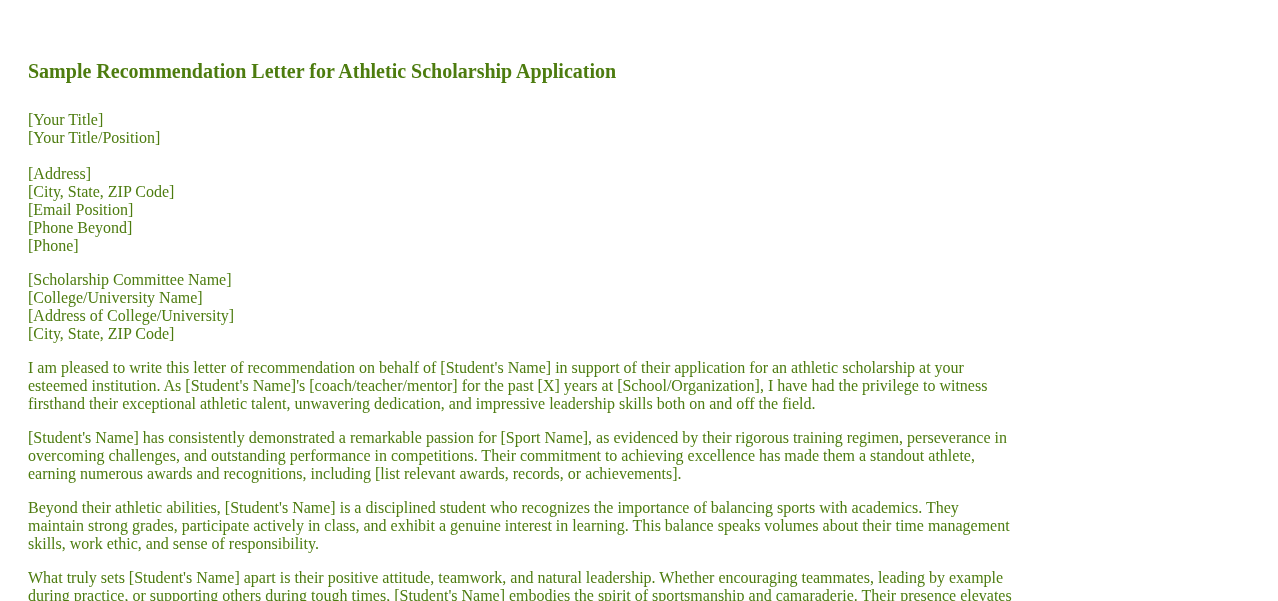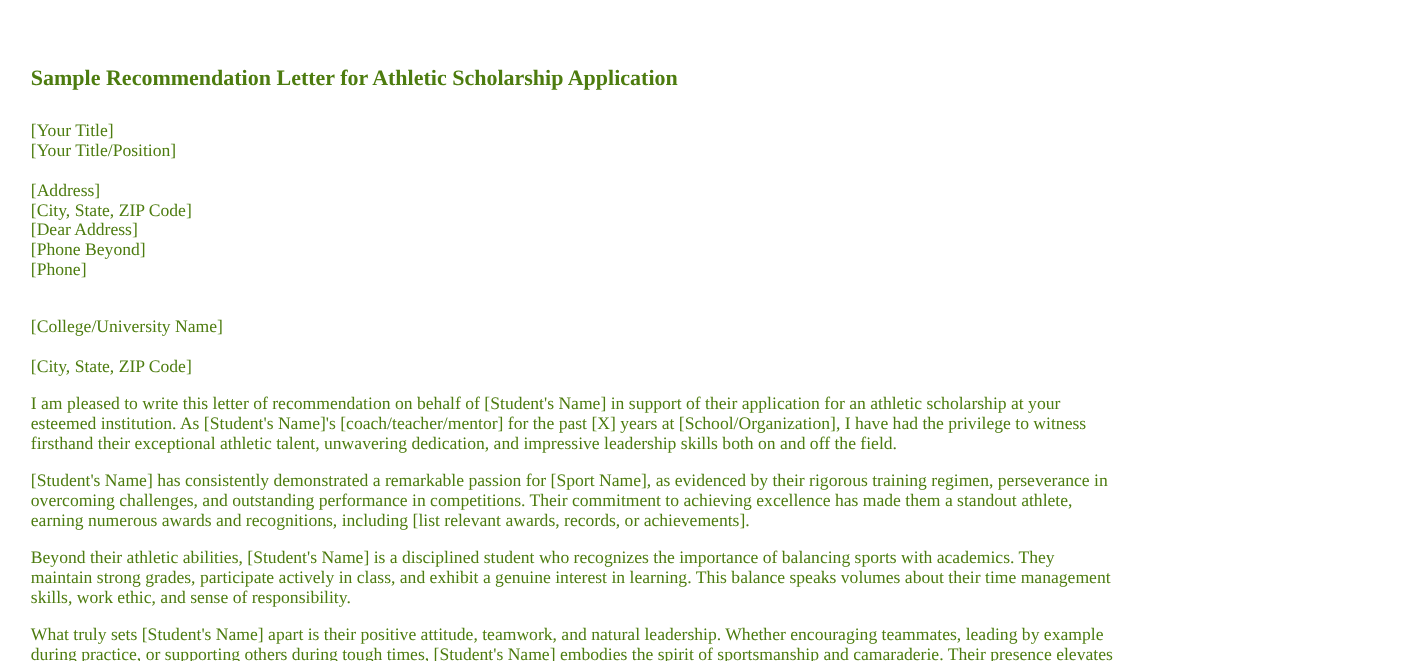--- a/index.html
+++ b/index.html
@@ -39,29 +39,29 @@
 <div class="page">
 
   <h1 class="doc-title">Sample Recommendation Letter for Athletic Scholarship Application</h1>
 
   <p class="block">
     <span>[Your Title]</span><br>
     <span>[Your Title/Position]</span><br>
     <br>
     <span>[Address]</span><br>
     <span>[City, State, ZIP Code]</span><br>
-    <span>[Dear Address]</span><br>
+    <span>[Email Position]</span><br>
     <span>[Phone Beyond]</span><br>
     <span>[Phone]</span>
   </p>
 
   <p class="block">
-    <br>
+    <span>[Scholarship Committee Name]</span><br>
     <span>[College/University Name]</span><br>
-    <br>
+    <span>[Address of College/University]</span><br>
     <span>[City, State, ZIP Code]</span>
   </p>
 
 
   <p class="para"><span>I am pleased to write this letter of recommendation on behalf of </span><strong>[Student's Name]</strong><span> in support of their application for an athletic scholarship at your esteemed institution. As [Student's Name]'s [coach/teacher/mentor] for the past [X] years at [School/Organization], I have had the privilege to witness firsthand their exceptional athletic talent, unwavering dedication, and impressive leadership skills both on and off the field.</span></p>
 
   <p class="para">[Student's Name] has consistently demonstrated a remarkable passion for [Sport Name], as evidenced by their rigorous training regimen, perseverance in overcoming challenges, and outstanding performance in competitions. Their commitment to achieving excellence has made them a standout athlete, earning numerous awards and recognitions, including [list relevant awards, records, or achievements].</p>
 
   <p class="para">Beyond their athletic abilities, [Student's Name] is a disciplined student who recognizes the importance of balancing sports with academics. They maintain strong grades, participate actively in class, and exhibit a genuine interest in learning. This balance speaks volumes about their time management skills, work ethic, and sense of responsibility.</p>
 

